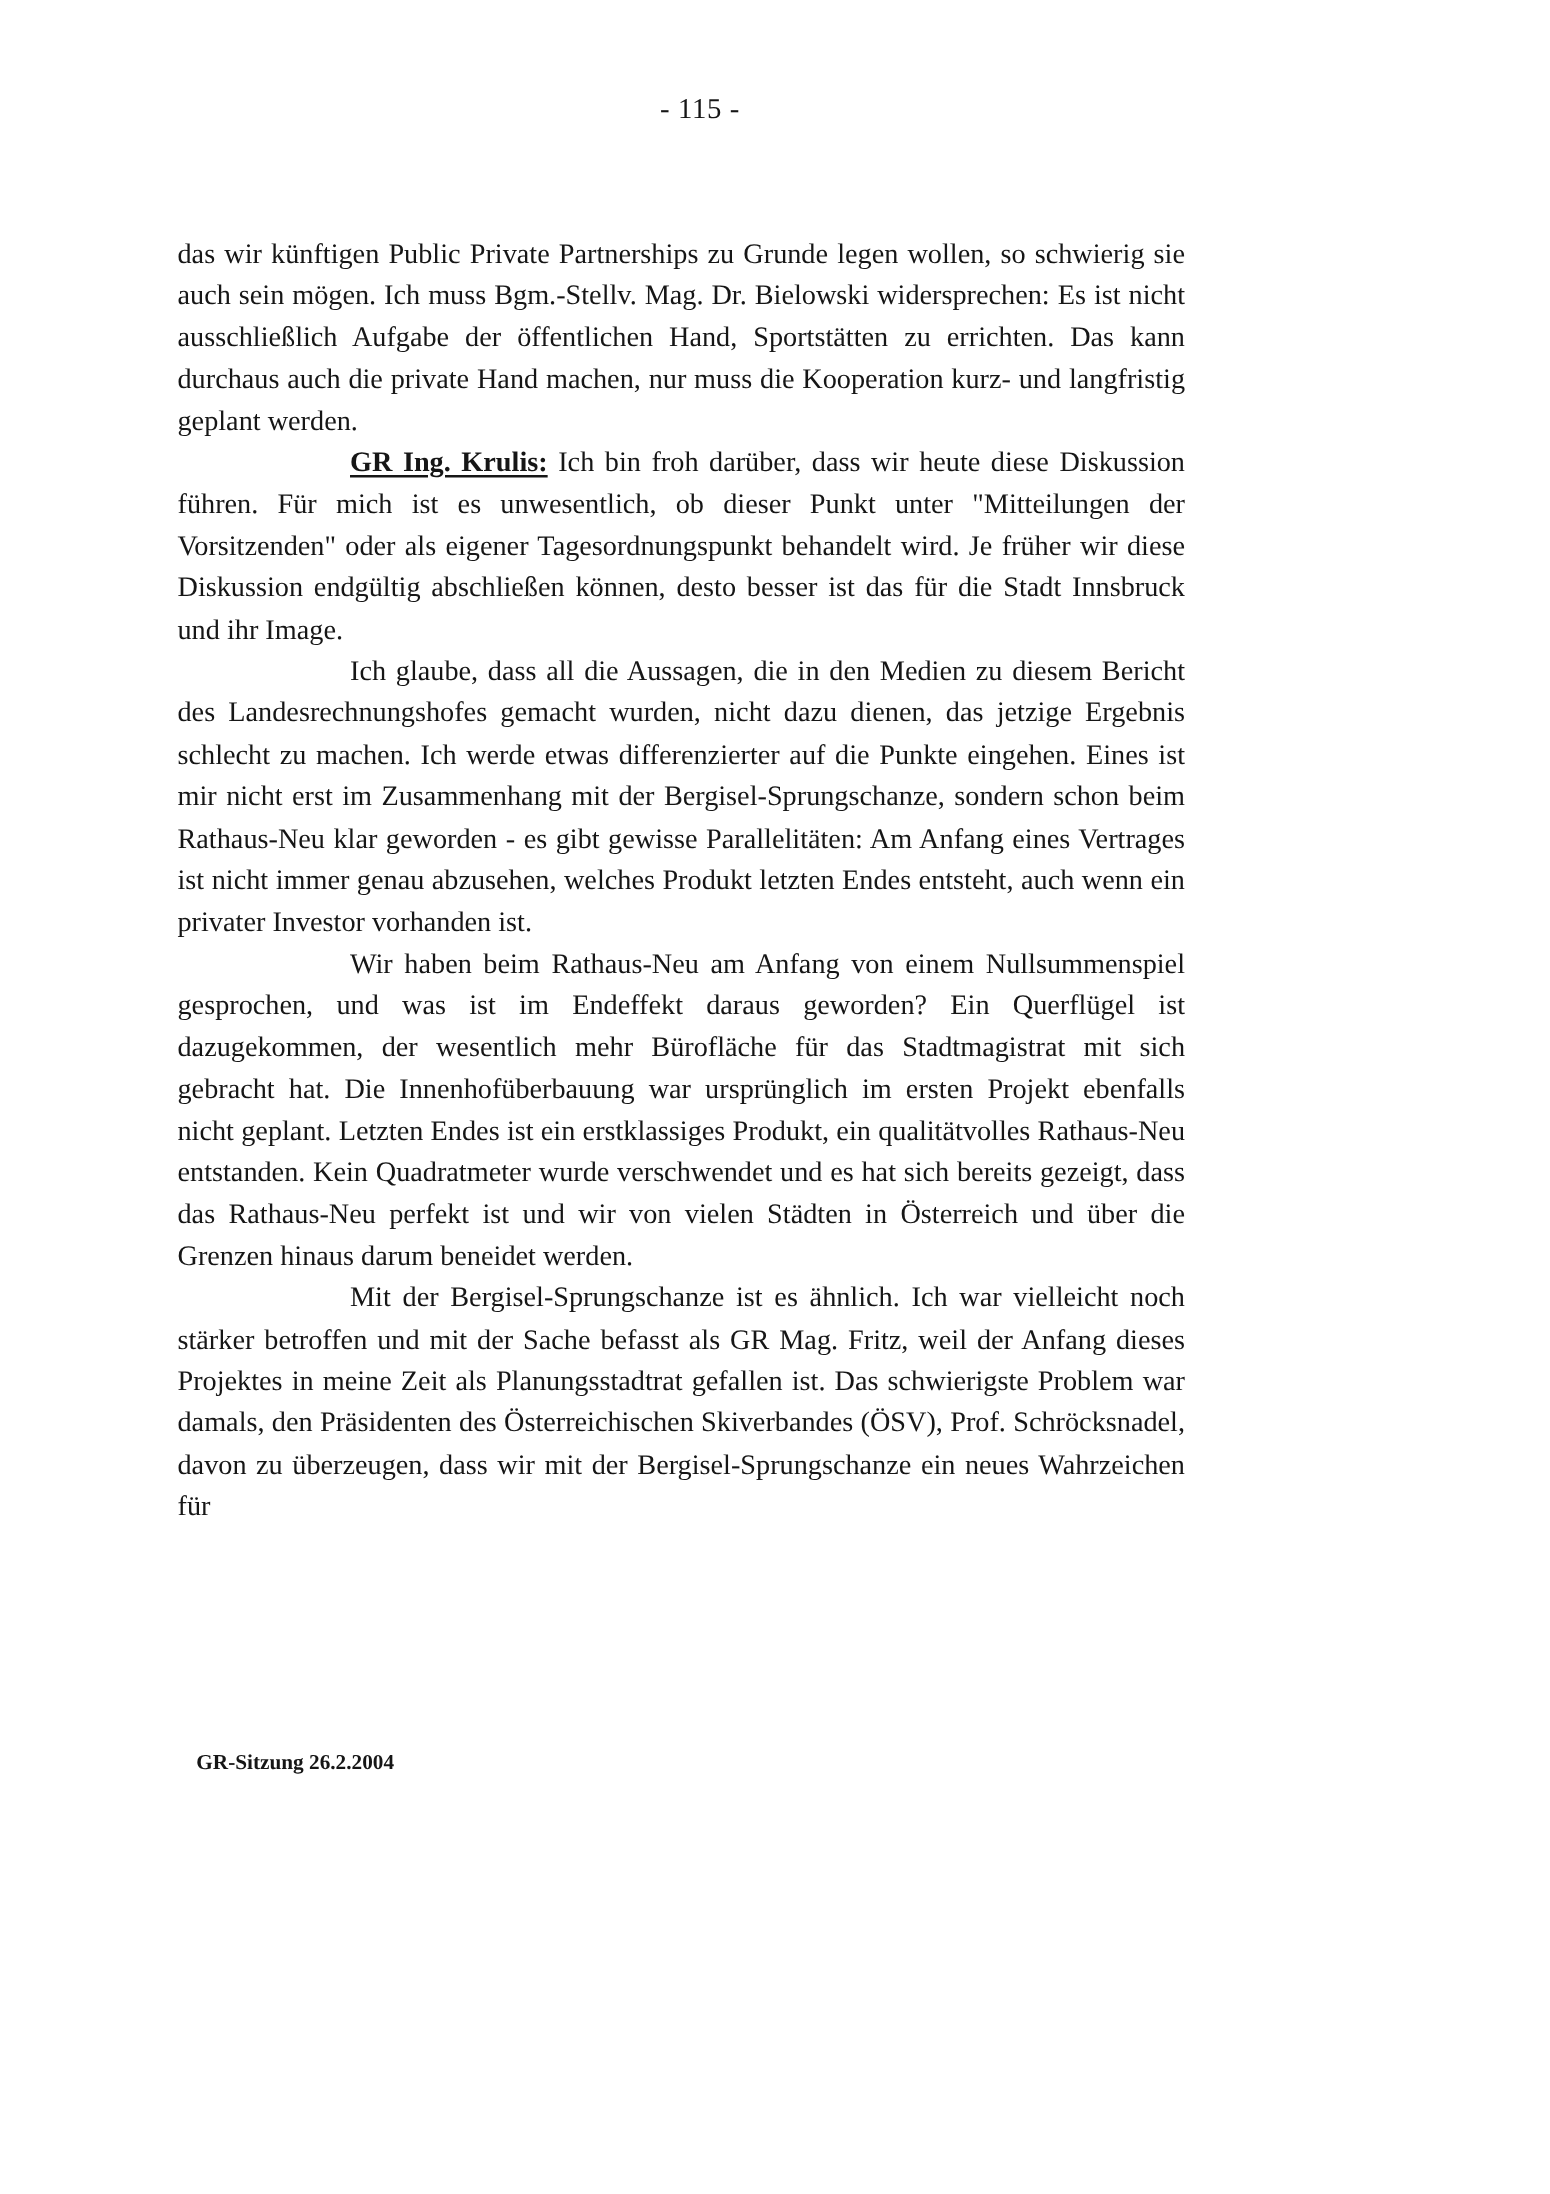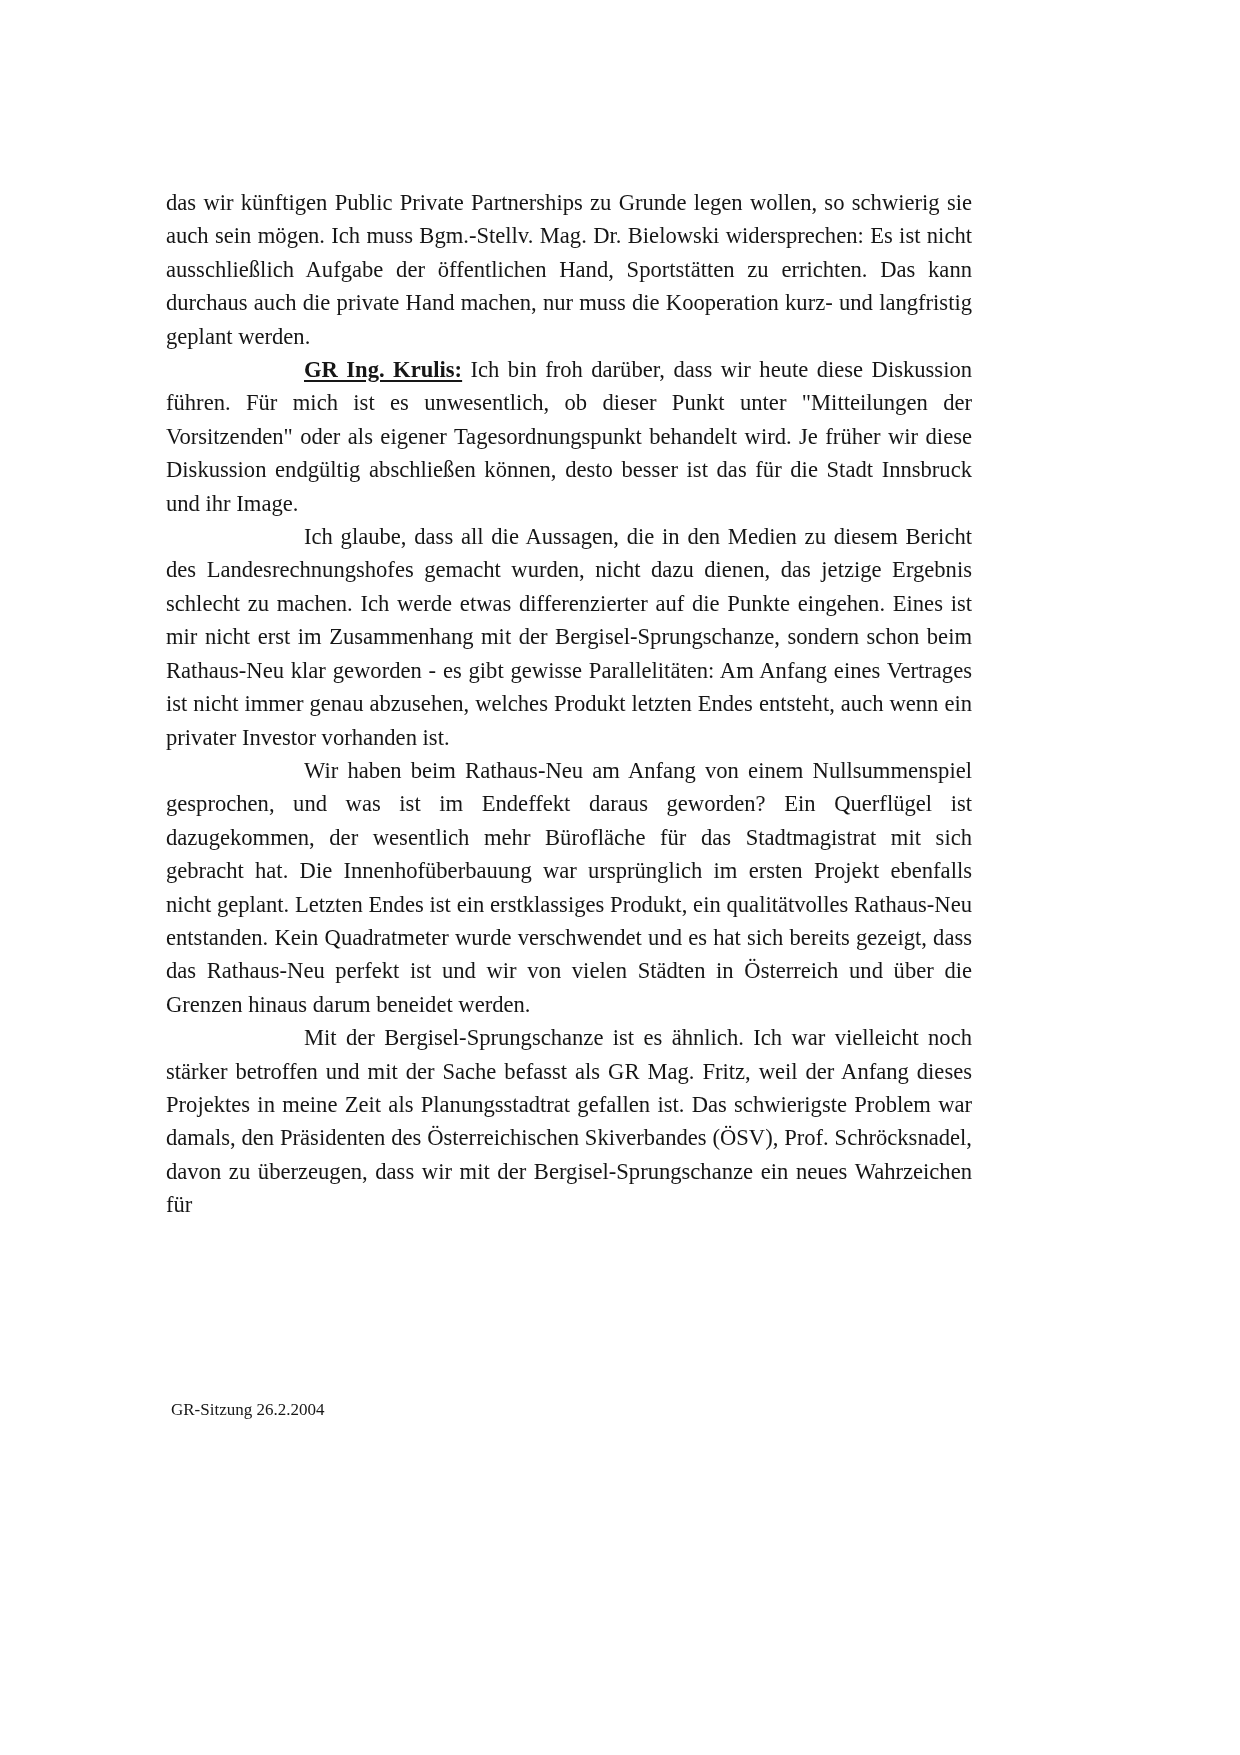--- a/index.html
+++ b/index.html
@@ -22,21 +22,21 @@
     top: 74px;
     left: 157px;
     width: 806px;
     text-align: center;
     font-size: 23px;
     letter-spacing: 0.5px;
   }
   .body-text {
     position: absolute;
     top: 186px;
-    left: 166px;
+    left: 142px;
     width: 806px;
     font-size: 22.6px;
     line-height: 33.4px;
     text-align: justify;
     hyphens: auto;
     -webkit-hyphens: auto;
   }
   .body-text p {
     margin: 0;
     padding: 0;
@@ -45,29 +45,31 @@
     text-indent: 138px;
   }
   .speaker {
     text-decoration: underline;
     text-underline-offset: 3px;
     font-weight: bold;
   }
   .footer {
     position: absolute;
     top: 1400px;
-    left: 171px;
+    left: 157px;
     font-size: 17px;
+    font-weight: bold;
   }
 </style>
 </head>
 <body>
 
 <div class="page">
 
+  <div class="page-number">- 115 -</div>
 
   <div class="body-text">
 
     <p><span>das wir künftigen Public Private Partnerships zu Grunde legen wollen, so schwierig sie auch sein mögen. Ich muss Bgm.-Stellv. Mag. Dr. Bielowski widersprechen: Es ist nicht ausschließlich Aufgabe der öffentlichen Hand, Sportstätten zu errichten. Das kann durchaus auch die private Hand machen, nur muss die Kooperation kurz- und langfristig geplant werden.</span></p>
 
     <p class="indented"><span class="speaker">GR Ing. Krulis:</span><span> Ich bin froh darüber, dass wir heute diese Diskussion führen. Für mich ist es unwesentlich, ob dieser Punkt unter "Mitteilungen der Vorsitzenden" oder als eigener Tagesordnungspunkt behandelt wird. Je früher wir diese Diskussion endgültig abschließen können, desto besser ist das für die Stadt Innsbruck und ihr Image.</span></p>
 
     <p class="indented"><span>Ich glaube, dass all die Aussagen, die in den Medien zu diesem Bericht des Landesrechnungshofes gemacht wurden, nicht dazu dienen, das jetzige Ergebnis schlecht zu machen. Ich werde etwas differenzierter auf die Punkte eingehen. Eines ist mir nicht erst im Zusammenhang mit der Bergisel-Sprungschanze, sondern schon beim Rathaus-Neu klar geworden - es gibt gewisse Parallelitäten: Am Anfang eines Vertrages ist nicht immer genau abzusehen, welches Produkt letzten Endes entsteht, auch wenn ein privater Investor vorhanden ist.</span></p>
 
     <p class="indented"><span>Wir haben beim Rathaus-Neu am Anfang von einem Nullsummenspiel gesprochen, und was ist im Endeffekt daraus geworden? Ein Querflügel ist dazugekommen, der wesentlich mehr Bürofläche für das Stadtmagistrat mit sich gebracht hat. Die Innenhofüberbauung war ursprünglich im ersten Projekt ebenfalls nicht geplant. Letzten Endes ist ein erstklassiges Produkt, ein qualitätvolles Rathaus-Neu entstanden. Kein Quadratmeter wurde verschwendet und es hat sich bereits gezeigt, dass das Rathaus-Neu perfekt ist und wir von vielen Städten in Österreich und über die Grenzen hinaus darum beneidet werden.</span></p>

